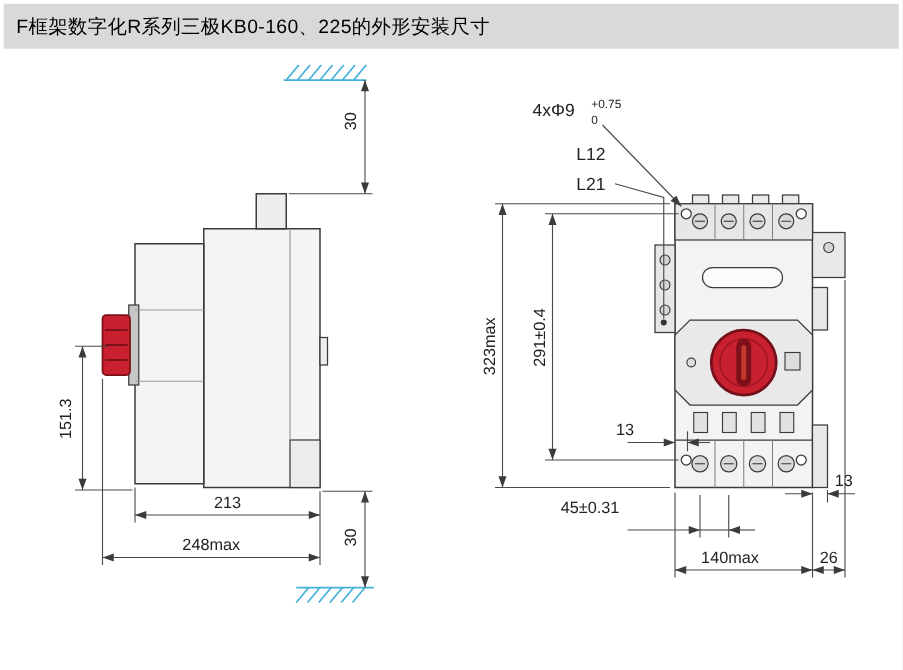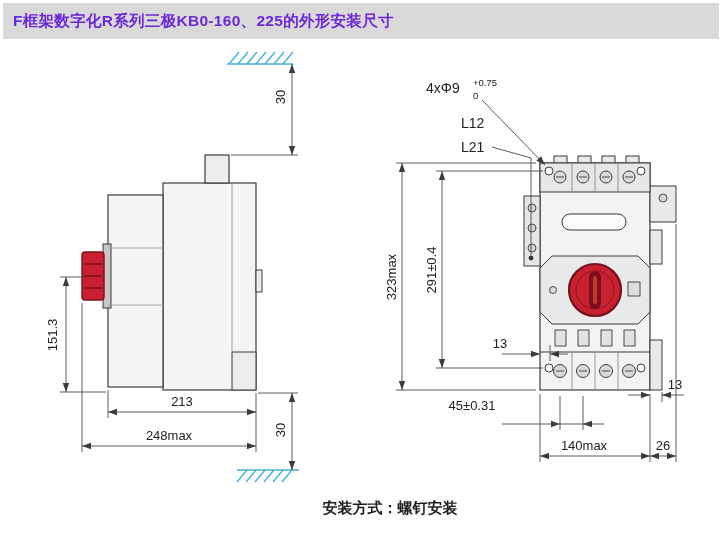--- a/index.html
+++ b/index.html
@@ -1,21 +1,21 @@
 <!DOCTYPE html>
 <html><head>
 <meta charset="utf-8">
 <style>
   *{margin:0;padding:0;box-sizing:border-box}
   html,body{background:#fff}
   .page{position:relative;width:722px;height:536px;background:#ffffff;overflow:hidden;
         outline:1px solid #d5d5d5;font-family:"Liberation Sans","DejaVu Sans",sans-serif}
   .header{position:absolute;top:3px;left:3px;right:3px;height:36px;background:#d9d9d9;
-          display:flex;align-items:center;padding:0 10px;font-size:15.5px;font-weight:700;
-          color:#6d28d9;letter-spacing:.3px}
+          display:flex;align-items:center;padding:0 10px;font-size:15.5px;font-weight:400;
+          color:#000000;letter-spacing:.3px}
   .footer{position:absolute;top:499px;left:390px;transform:translateX(-50%);
           font-size:15px;font-weight:600;color:#1f1f1f;white-space:nowrap}
   svg{position:absolute;top:0;left:0}
   svg text{font-family:"Liberation Sans","DejaVu Sans",sans-serif;fill:#222}
   .dim{font-size:13px}
   .lbl{font-size:14px}
   .sup{font-size:9.5px}
 </style>
 </head>
 <body>
@@ -209,15 +209,14 @@
   <text class="dim" x="472" y="410" text-anchor="middle">45±0.31</text>
   <text class="dim" x="584" y="450" text-anchor="middle">140max</text>
   <text class="dim" x="663" y="450" text-anchor="middle">26</text>
   <text class="dim" x="675" y="389" text-anchor="middle">13</text>
 </svg>
 
 <div class="header">
   <span>F框架数字化R系列三极KB0-160、225的外形安装尺寸</span>
 </div>
 
-<div class="footer">安装方式：螺钉安装</div>
 
 </div>
 
 </body></html>

